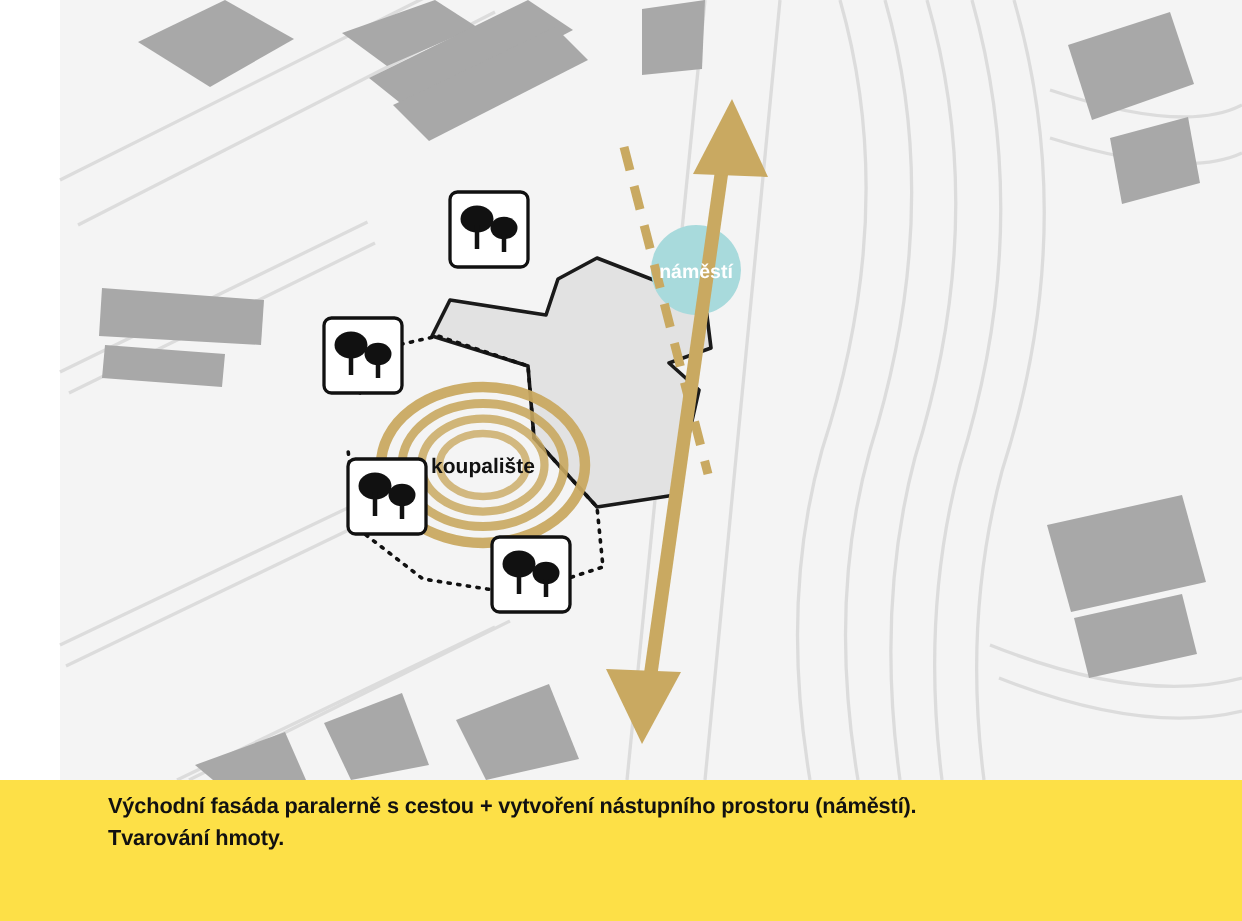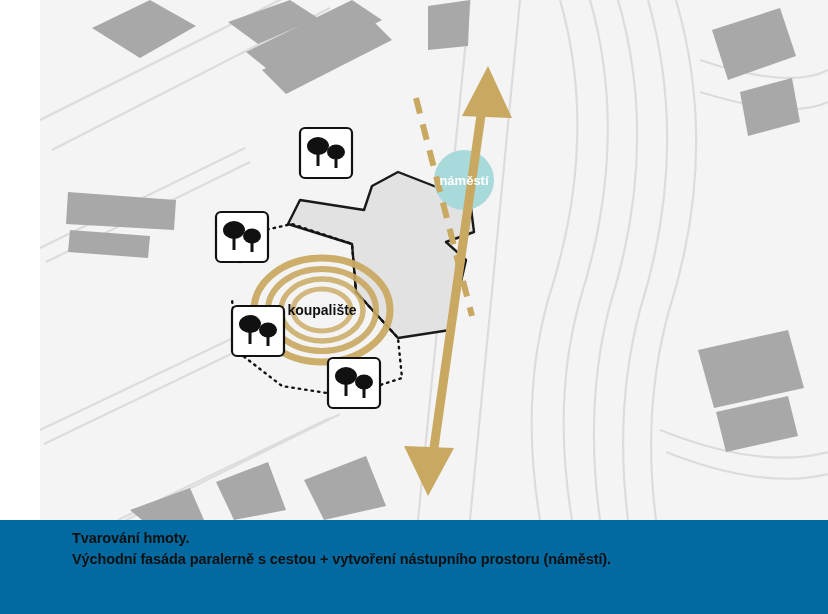--- a/index.html
+++ b/index.html
@@ -11,21 +11,21 @@
     width: 828px;
     height: 614px;
     font-family: "Liberation Sans", sans-serif;
     overflow: hidden;
     position: relative;
   }
   #stage {
     position: relative;
     width: 828px;
     height: 614px;
-    background: #0369a1;
+    background: #fde047;
   }
   #map-wrap {
     position: absolute;
     left: 0;
     top: 0;
     width: 828px;
     height: 520px;
     overflow: hidden;
   }
   svg.mapsvg {
@@ -162,17 +162,17 @@
           <ellipse cx="346" cy="376" rx="11" ry="9"></ellipse>
             <rect x="344.5" y="380" width="3" height="16"></rect>
           <ellipse cx="364" cy="382" rx="9" ry="7.5"></ellipse>
             <rect x="362.5" y="386" width="3" height="12"></rect>
         </g>
       </g>
     </svg>
   </div>
 
   <div class="caption-block">
+    <div class="caption-line">Východní fasáda paralerně s cestou + vytvoření nástupního prostoru (náměstí).</div>
     <div class="caption-line">Tvarování hmoty.</div>
-    <div class="caption-line">Východní fasáda paralerně s cestou + vytvoření nástupního prostoru (náměstí).</div>
   </div>
 
 </div>
 
 </body></html>

